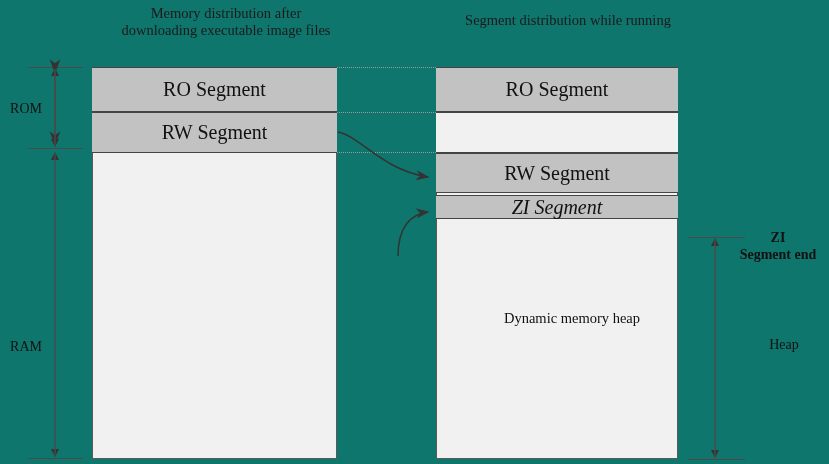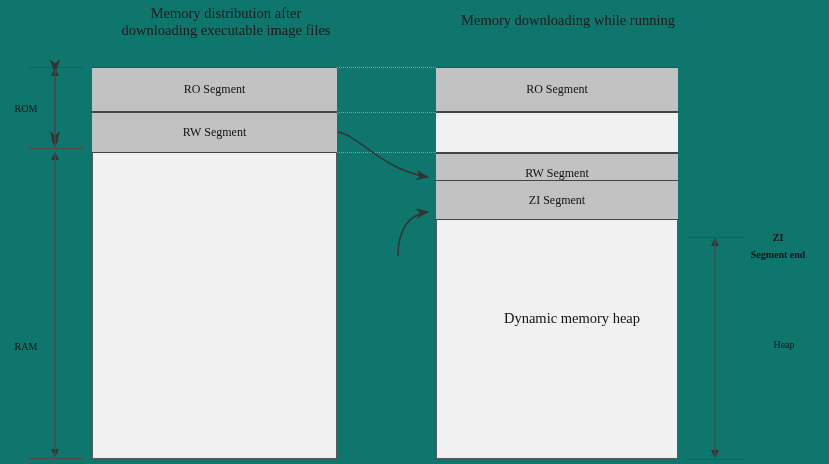--- a/index.html
+++ b/index.html
@@ -38,34 +38,34 @@
 
   .seg {
     position: absolute;
     box-sizing: border-box;
     background: #c2c2c2;
     border-top: 1.4px solid #444444;
     border-bottom: 1.4px solid #444444;
     display: flex;
     align-items: center;
     justify-content: center;
-    font-size: 12px;
+    font-size: 20px;
     color: #111111;
   }
   .seg-empty { background: #f1f1f1; }
 
   
   #seg-l-ro { left: 92px; top: 67px;  width: 245px; height: 45px; }
   #seg-l-rw { left: 92px; top: 112px; width: 245px; height: 41px; }
 
   
   #seg-r-ro  { left: 436px; top: 67px;  width: 242px; height: 45px; }
   #seg-r-gap { left: 436px; top: 112px; width: 242px; height: 41px; background:#f1f1f1; border-top:1.4px solid #444; border-bottom:1.4px solid #444;}
   #seg-r-rw  { left: 436px; top: 153px; width: 242px; height: 40px; }
-  #seg-r-zi  { left: 436px; top: 180px; width: 242px; height: 40px; }
+  #seg-r-zi  { left: 436px; top: 195px; width: 242px; height: 24px; font-style: italic; }
 
   #heap-label {
     position: absolute;
     left: 436px; top: 310px; width: 272px;
     text-align: center;
     font-size: 14.5px;
     color: #111111;
   }
 
   .dotted-line {
@@ -83,21 +83,21 @@
     border-top: 1.6px solid #4a4a4a;
   }
   #tick-rom-top { left: 28px; top: 67px;  width: 55px; }
   #tick-rom-bot { left: 28px; top: 148px; width: 55px; }
   #tick-ram-bot { left: 28px; top: 458px; width: 55px; }
   #tick-zi-end  { left: 688px; top: 237px; width: 57px; }
   #tick-heap-bot{ left: 688px; top: 459px; width: 57px; }
 
   .axis-label {
     position: absolute;
-    font-size: 10px;
+    font-size: 14px;
     color: #111111;
     text-align: center;
     line-height: 17px;
     white-space: pre-line;
   }
   #label-rom { left: 2px; top: 100px; width: 48px; }
   #label-ram { left: 2px; top: 314px; width: 48px; margin-top: 24px; }
   #label-zi-end { left: 730px; top: 229px; width: 96px; font-weight: bold; }
   #label-heap { left: 750px; top: 336px; width: 68px; }
 
@@ -109,21 +109,21 @@
     pointer-events: none;
   }
 </style>
 </head>
 <body>
 
 <div id="canvas">
 
   <div class="title" id="title-left">Memory distribution after downloading executable image files</div>
 
-  <div class="title" id="title-right">Memory downloading while running</div>
+  <div class="title" id="title-right">Segment distribution while running</div>
 
   <div class="mem-box" id="box-left"></div>
   <div class="seg" id="seg-l-ro">RO Segment</div>
   <div class="seg" id="seg-l-rw">RW Segment</div>
 
   <div class="mem-box" id="box-right"></div>
   <div class="seg" id="seg-r-ro">RO Segment</div>
   <div class="seg seg-empty" id="seg-r-gap"></div>
   <div class="seg" id="seg-r-rw">RW Segment</div>
   <div class="seg" id="seg-r-zi">ZI Segment</div>

